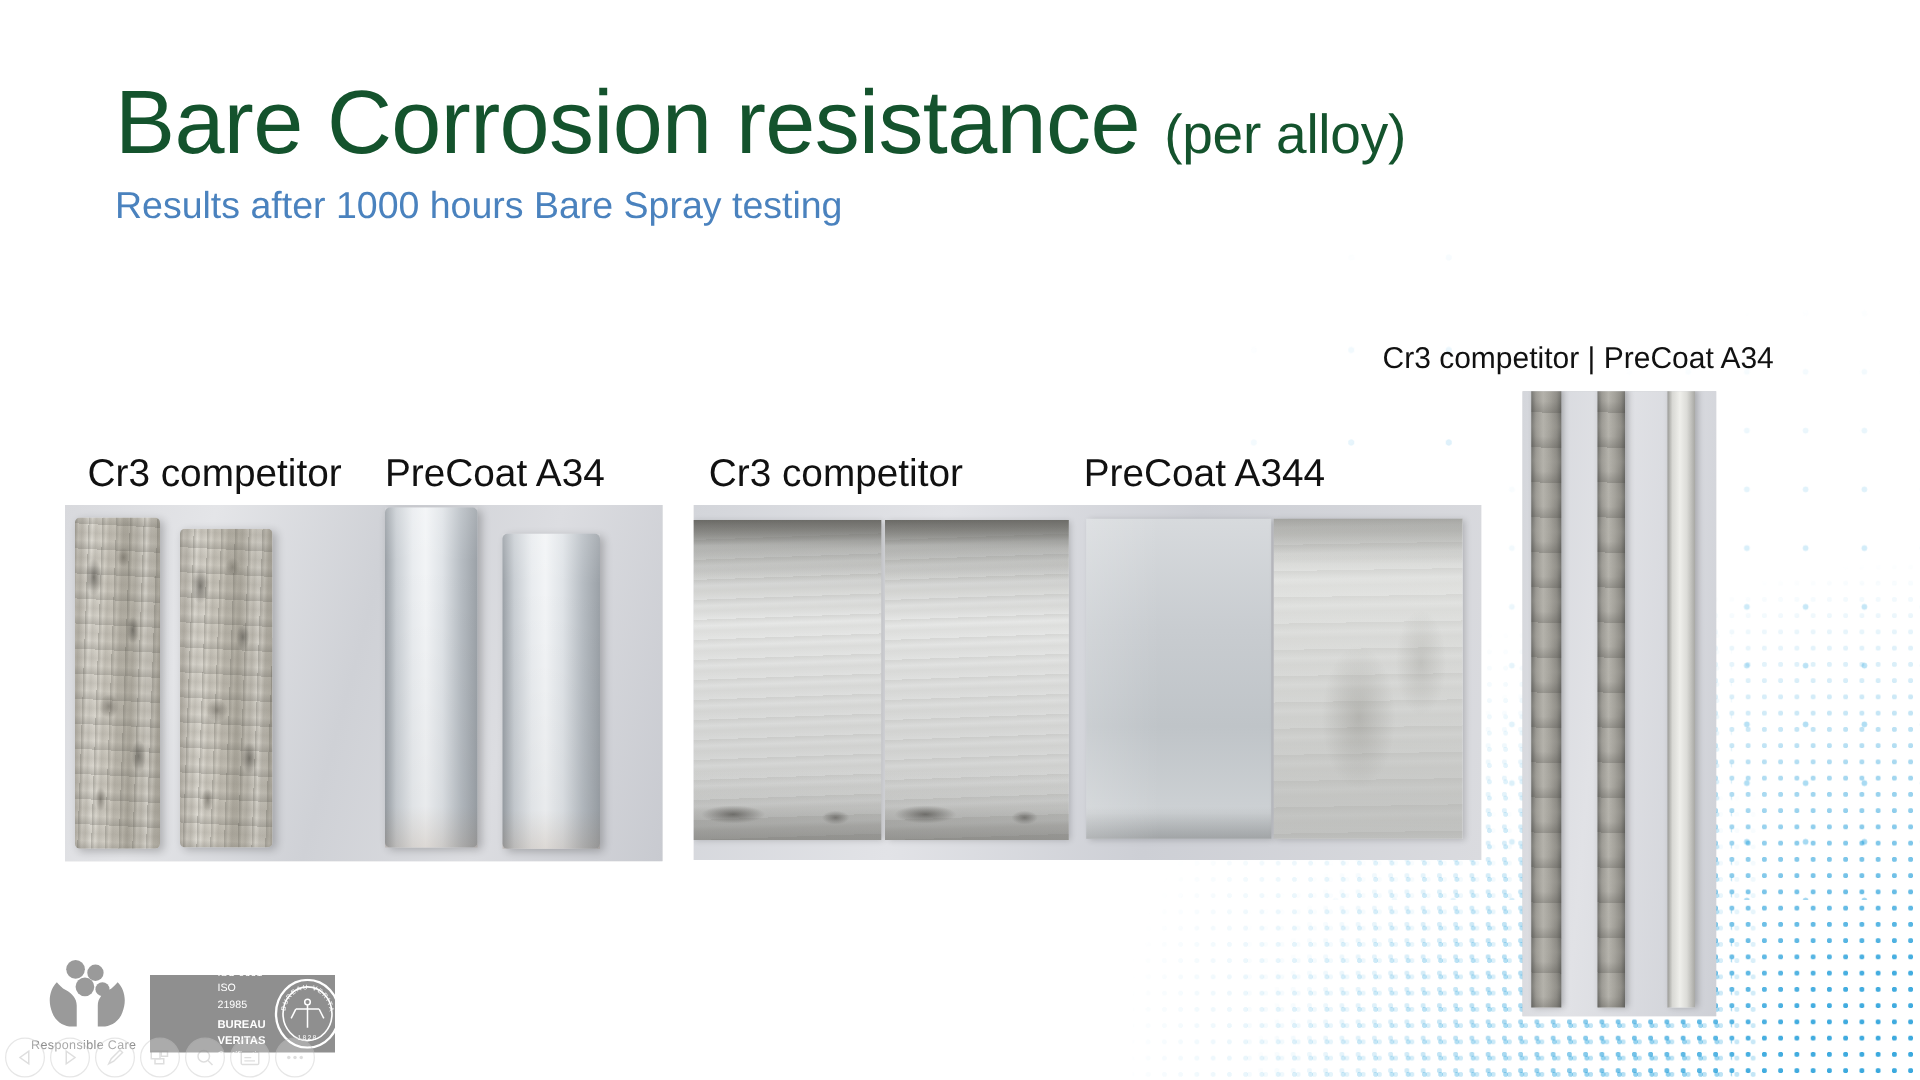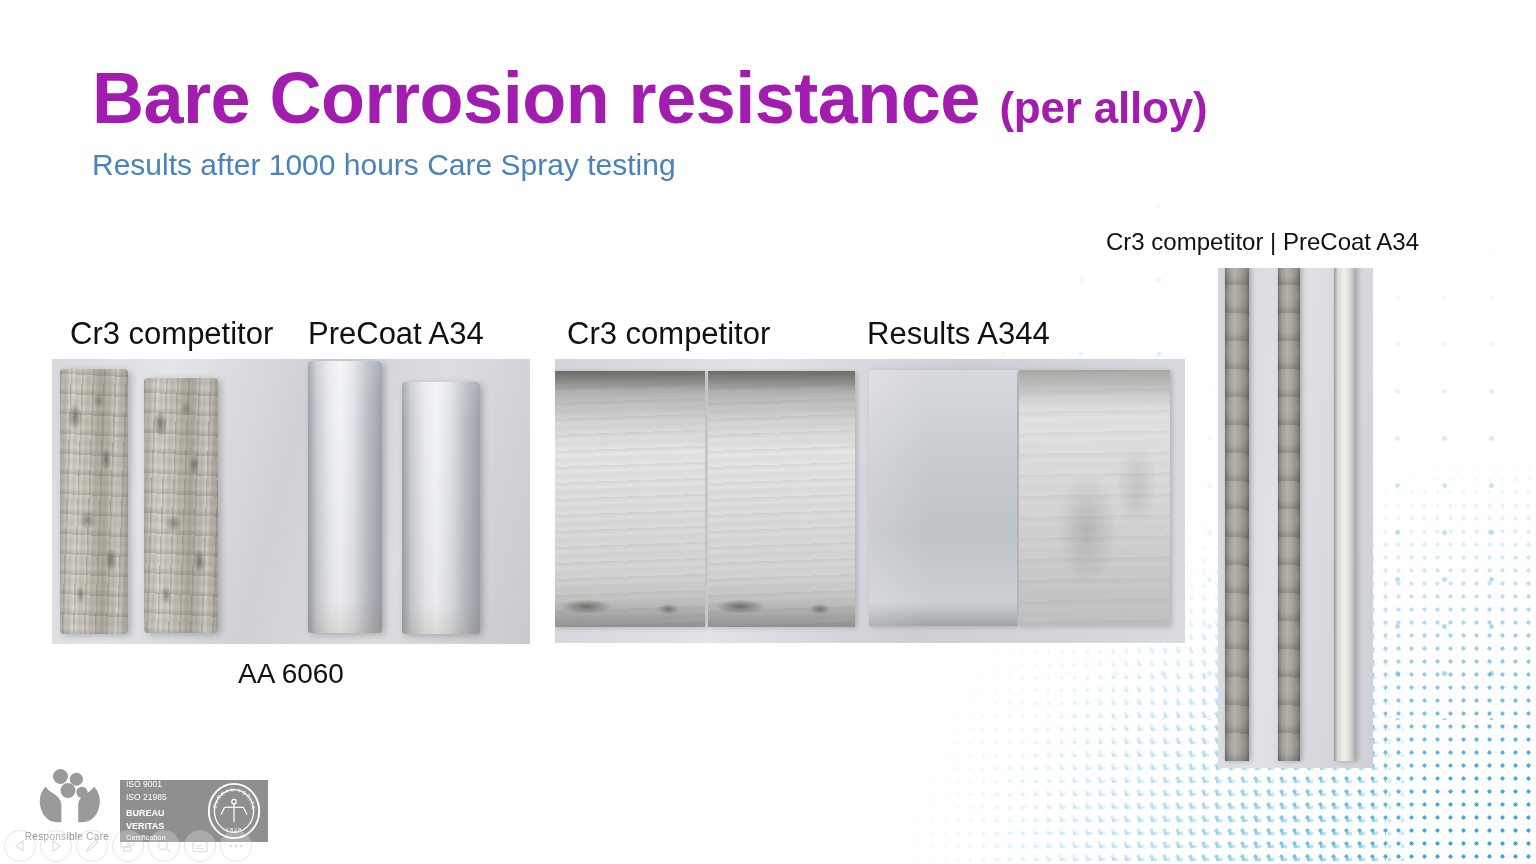--- a/index.html
+++ b/index.html
@@ -109,39 +109,40 @@
   
   .title-block {
     position: absolute;
     left: 92px;
     top: 62px;
     width: 1240px;
   }
   .slide-title {
     font-size: 72px;
     line-height: 1.0;
-    color: #a21caf;
-    font-weight: 700;
+    color: #14532d;
+    font-weight: 400;
     letter-spacing: -0.5px;
     white-space: nowrap;
   }
   .slide-title .sub-paren {
     font-size: 44px;
     letter-spacing: -0.2px;
   }
   .slide-subtitle {
     margin-top: 14px;
     font-size: 30px;
     color: #4A82BE;
     font-weight: 400;
   }
 
   
   .group {
     position: absolute;
+    margin-top: 45px;
   }
   .grp-head {
     display: flex;
     font-size: 31px;
     color: #111111;
     margin-bottom: 7px;
   }
   .grp-head .hl { }
   .photo-frame {
     position: relative;
@@ -335,20 +336,21 @@
     align-items: center;
     padding: 0 6px;
     box-sizing: border-box;
     gap: 4px;
   }
   .iso-text {
     color: #ffffff;
     font-size: 8.5px;
     line-height: 1.45;
     flex: 1;
+    margin-left: 48px;
   }
   .iso-text .b { font-weight: bold; font-size: 9px; }
   .iso-text .sm { font-size: 7.5px; }
   .bv-seal { width: 56px; height: 56px; flex: none; }
 
   
   .ppt-toolbar {
     position: absolute;
     left: 4px;
     bottom: 2px;
@@ -377,42 +379,41 @@
   <div class="dots-layer dots-left"></div>
   <div class="dots-layer dots-mid"></div>
   <div class="dots-layer dots-main"></div>
 
 
   <div class="title-block">
     <div class="slide-title">
       <span>Bare Corrosion resistance</span>
       <span class="sub-paren">(per alloy)</span>
     </div>
-    <div class="slide-subtitle">Results after 1000 hours Care Spray testing</div>
+    <div class="slide-subtitle">Results after 1000 hours Bare Spray testing</div>
   </div>
 
   <div class="group" id="group-6060">
     <div class="grp-head">
       <span class="hl">Cr3 competitor</span>
       <span class="hl">PreCoat A34</span>
     </div>
     <div class="photo-frame">
       <div class="photo-bg bg-6060"></div>
       <div class="sample cyl-corroded" style="left:8px; top:10px; width:68px; height:265px; border-radius:4px;"></div>
       <div class="sample cyl-corroded" style="left:92px; top:19px; width:74px; height:255px; border-radius:4px;"></div>
       <div class="sample cyl-shiny" style="left:256px; top:2px; width:74px; height:272px; border-radius:4px;"></div>
       <div class="sample cyl-shiny" style="left:350px; top:23px; width:78px; height:252px; border-radius:4px;"></div>
     </div>
-    <div class="caption">AA 6060</div>
   </div>
 
   <div class="group" id="group-5005">
     <div class="grp-head">
       <span class="hl">Cr3 competitor</span>
-      <span class="hl">Results A344</span>
+      <span class="hl">PreCoat A344</span>
     </div>
     <div class="photo-frame">
       <div class="photo-bg bg-5005"></div>
       <div class="sample panel panel-corroded" style="left:-2px; top:12px; width:152px; height:256px;"></div>
       <div class="sample panel panel-corroded" style="left:153px; top:12px; width:147px; height:256px;"></div>
       <div class="sample panel panel-clean" style="left:314px; top:11px; width:148px; height:256px;"></div>
       <div class="sample panel panel-hazy" style="left:464px; top:11px; width:151px; height:256px;"></div>
     </div>
   </div>
 

